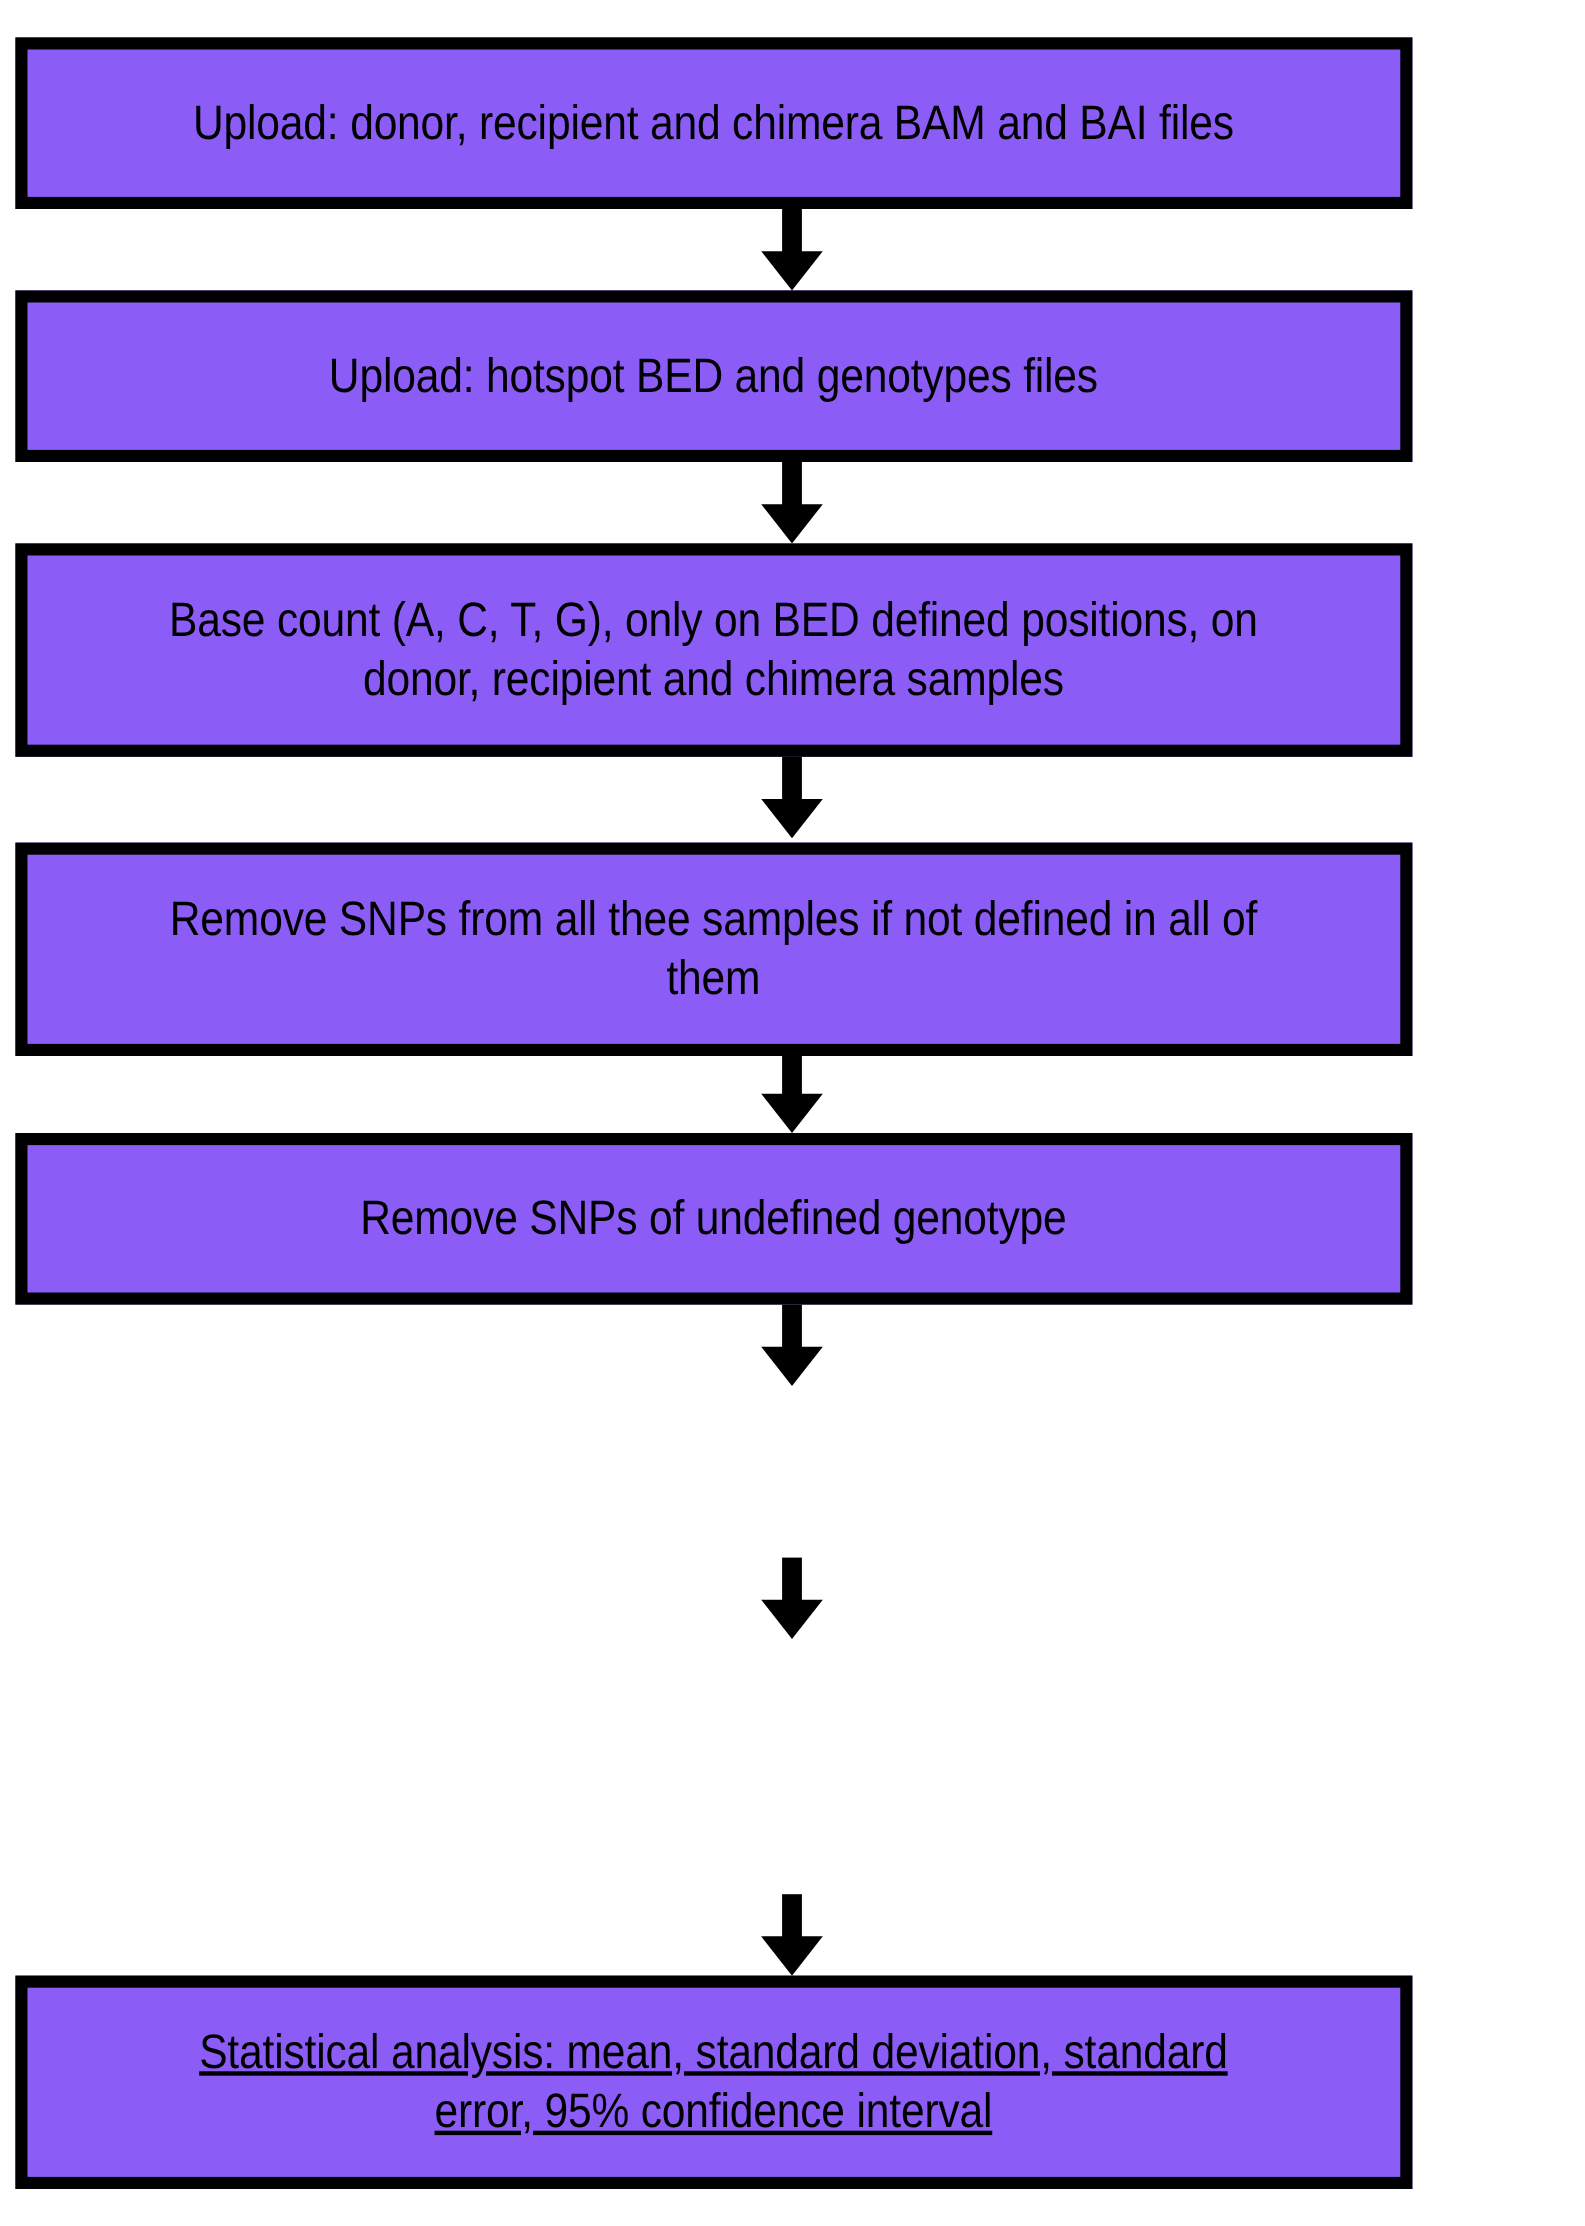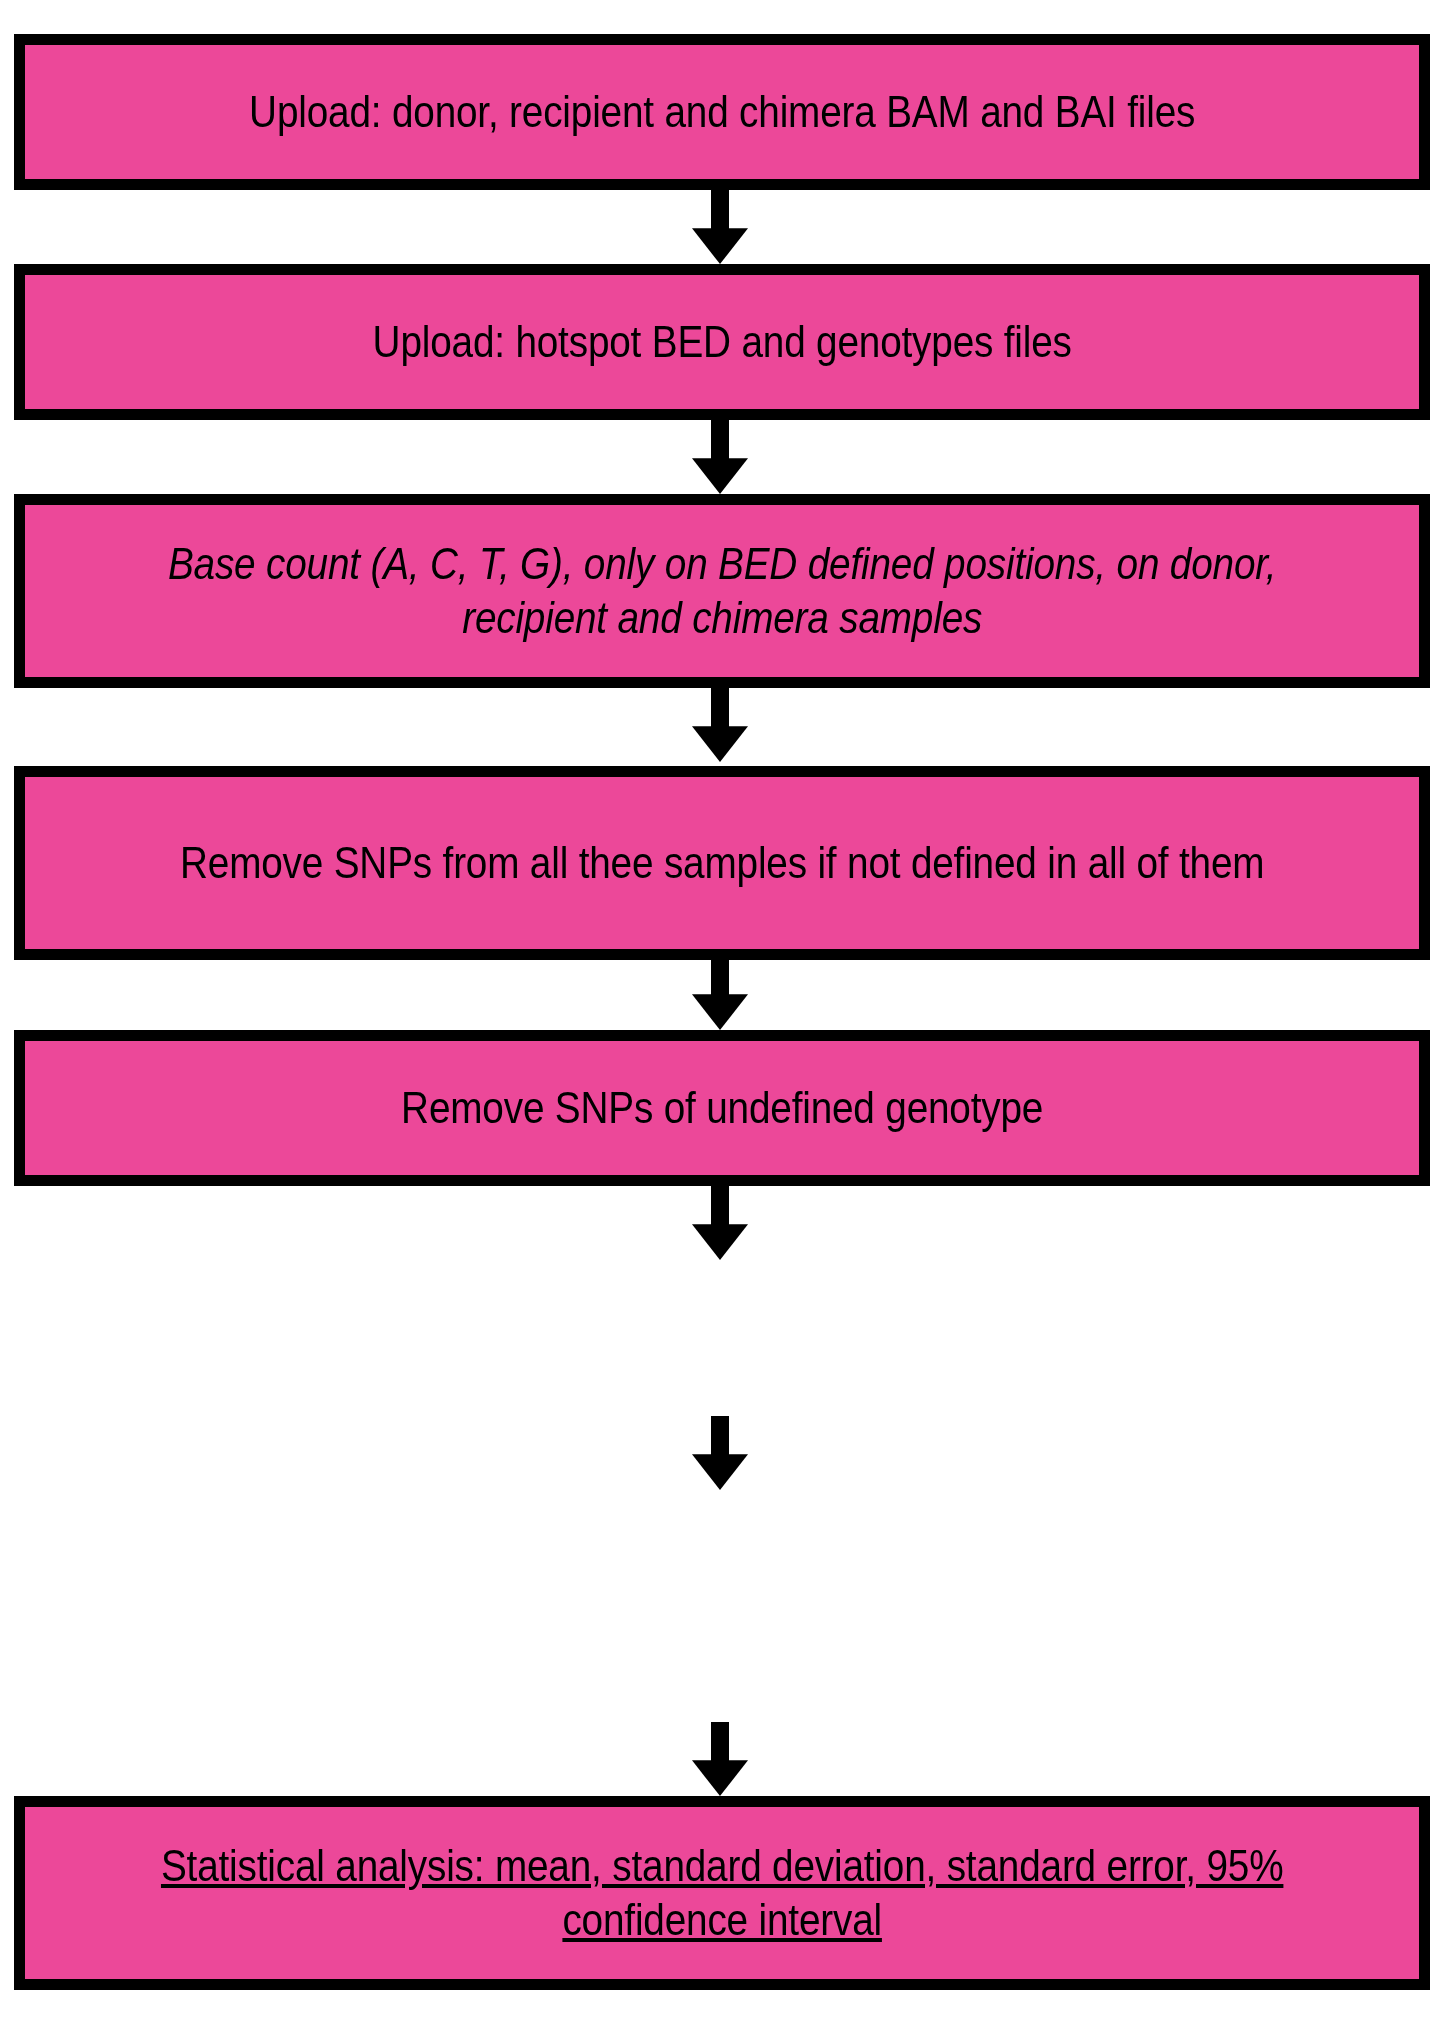--- a/index.html
+++ b/index.html
@@ -18,24 +18,24 @@
   #flowchart {
     position: relative;
     width: 1441px;
     height: 2024px;
     background: #ffffff;
   }
 
   .node {
     position: absolute;
     left: 14px;
-    width: 1416px;
+    width: 1270px;
     box-sizing: border-box;
     border: 11px solid #000000;
-    background: #ec4899;
+    background: #8b5cf6;
     display: flex;
     flex-direction: column;
     align-items: center;
     justify-content: center;
     text-align: center;
   }
 
   .node-label {
     display: block;
     width: 94%;
@@ -86,21 +86,21 @@
     <span class="node-label">Upload: hotspot BED and genotypes files</span>
   </div>
 
   <div class="connector" style="top: 419.6px; height: 74.1px;">
     <svg viewBox="0 0 1441 58" preserveAspectRatio="none" aria-hidden="true">
       <rect x="711" y="0" width="18" height="36" fill="#000000"></rect>
       <polygon points="692,30 748,30 720,58" fill="#000000"></polygon>
     </svg>
   </div>
 
-  <div class="node" style="top: 493.6px; height: 194.1px; font-style: italic;">
+  <div class="node" style="top: 493.6px; height: 194.1px;">
     <span class="node-label">Base count (A, C, T, G), only on BED defined positions, on donor, recipient and chimera samples</span>
   </div>
 
   <div class="connector" style="top: 687.7px; height: 74.1px;">
     <svg viewBox="0 0 1441 58" preserveAspectRatio="none" aria-hidden="true">
       <rect x="711" y="0" width="18" height="36" fill="#000000"></rect>
       <polygon points="692,30 748,30 720,58" fill="#000000"></polygon>
     </svg>
   </div>
 

